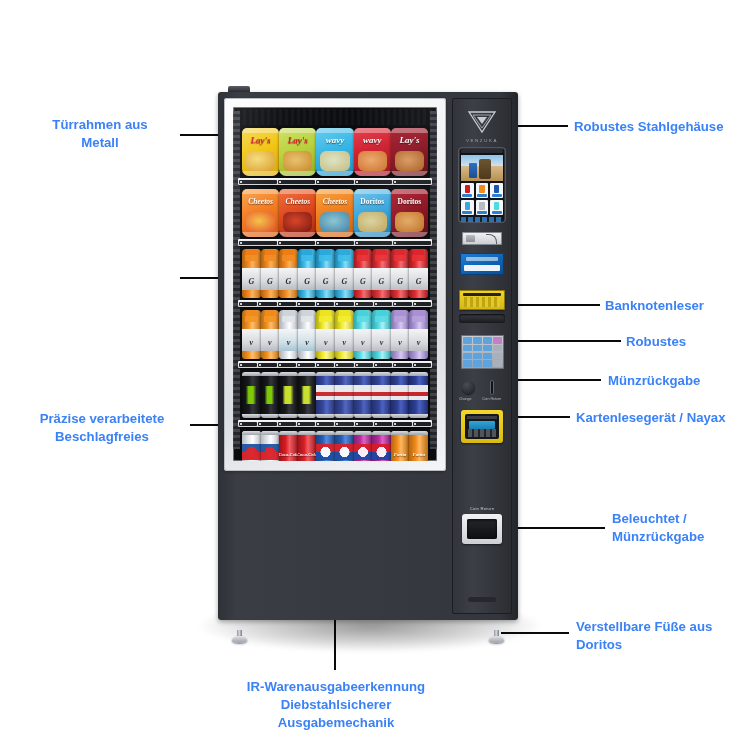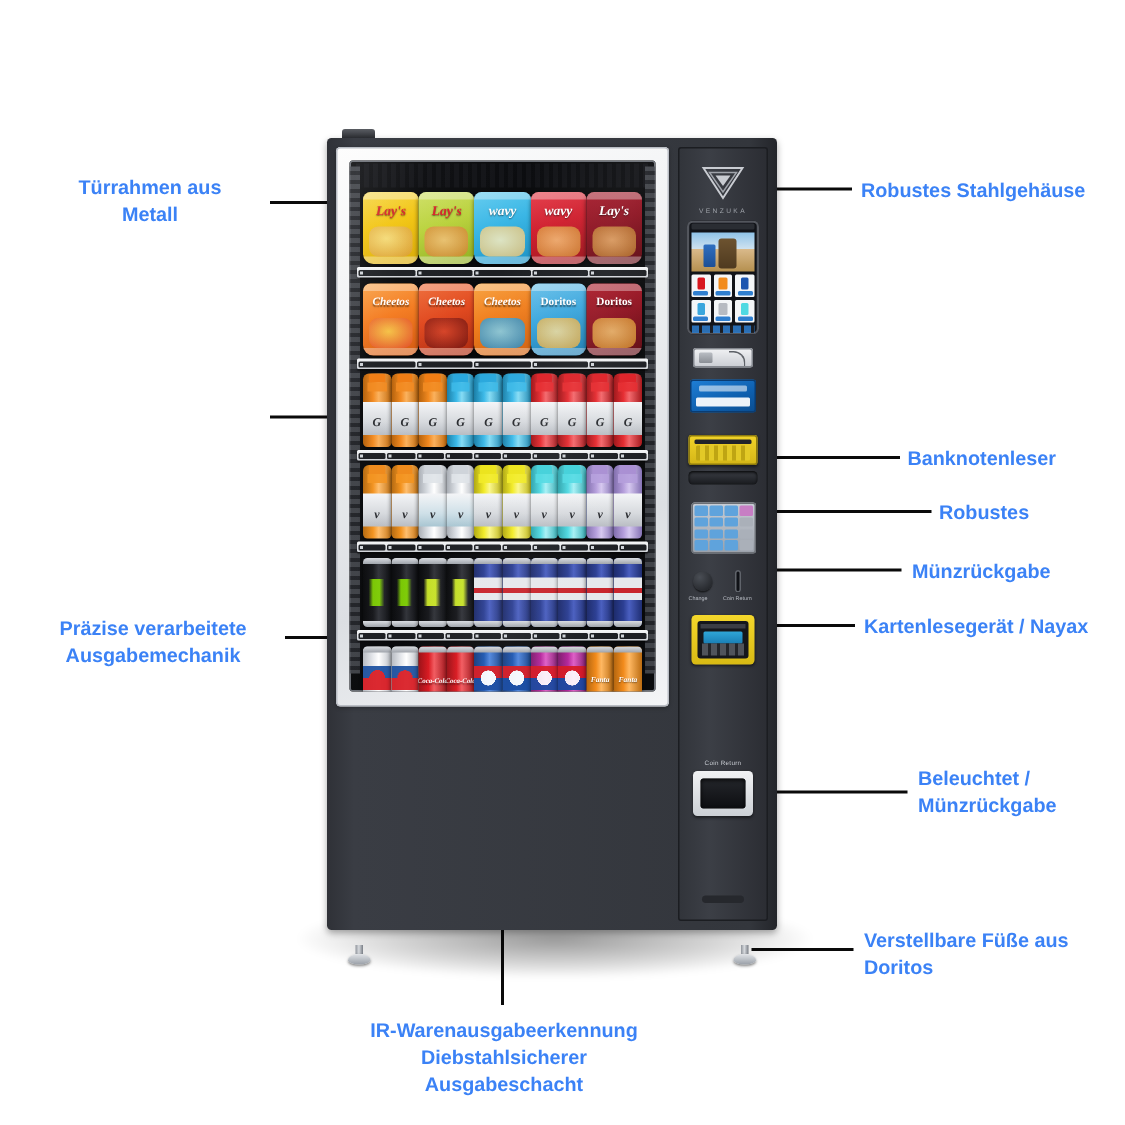--- a/index.html
+++ b/index.html
@@ -574,21 +574,21 @@
 
 <div id="stage">
 
   <div class="callout left" style="left:16px; top:116px; width:168px;">Türrahmen aus
 Metall</div>
   <div class="leader h" style="left:180px; top:134px; width:60px;"></div>
 
   <div class="leader h" style="left:180px; top:277px; width:68px;"></div>
 
   <div class="callout left" style="left:14px; top:410px; width:176px;">Präzise verarbeitete
-Ausgabemechanik</div>
+Beschlagfreies</div>
   <div class="leader h" style="left:190px; top:424px; width:60px;"></div>
 
   <div class="callout right" style="left:574px; top:118px; width:176px;">Robustes Stahlgehäuse</div>
   <div class="leader h" style="left:500px; top:125px; width:68px;"></div>
 
   <div class="callout right" style="left:605px; top:297px; width:150px;">Banknotenleser</div>
   <div class="leader h" style="left:512px; top:304px; width:88px;"></div>
 
   <div class="callout right" style="left:626px; top:333px; width:120px;">Robustes</div>
   <div class="leader h" style="left:513px; top:340px; width:108px;"></div>
@@ -603,21 +603,21 @@
 Münzrückgabe</div>
   <div class="leader h" style="left:513px; top:527px; width:92px;"></div>
 
   <div class="callout right" style="left:576px; top:618px; width:170px;">Verstellbare Füße aus
 Doritos</div>
   <div class="leader h" style="left:501px; top:632px; width:68px;"></div>
 
   <div class="leader v" style="left:334px; top:542px; height:128px;"></div>
   <div class="callout bottomc" style="left:216px; top:678px; width:240px;">IR-Warenausgabeerkennung
 Diebstahlsicherer
-Ausgabeschacht</div>
+Ausgabemechanik</div>
 
   <div id="floor-shadow"></div>
 
   <div id="machine">
 
     <div class="top-nub"></div>
 
     <div class="cabinet"></div>
 
     <div class="door-frame">

